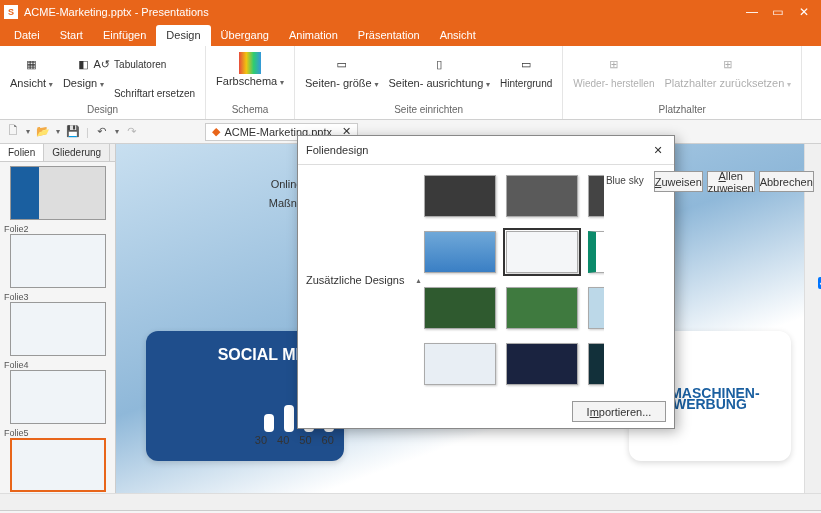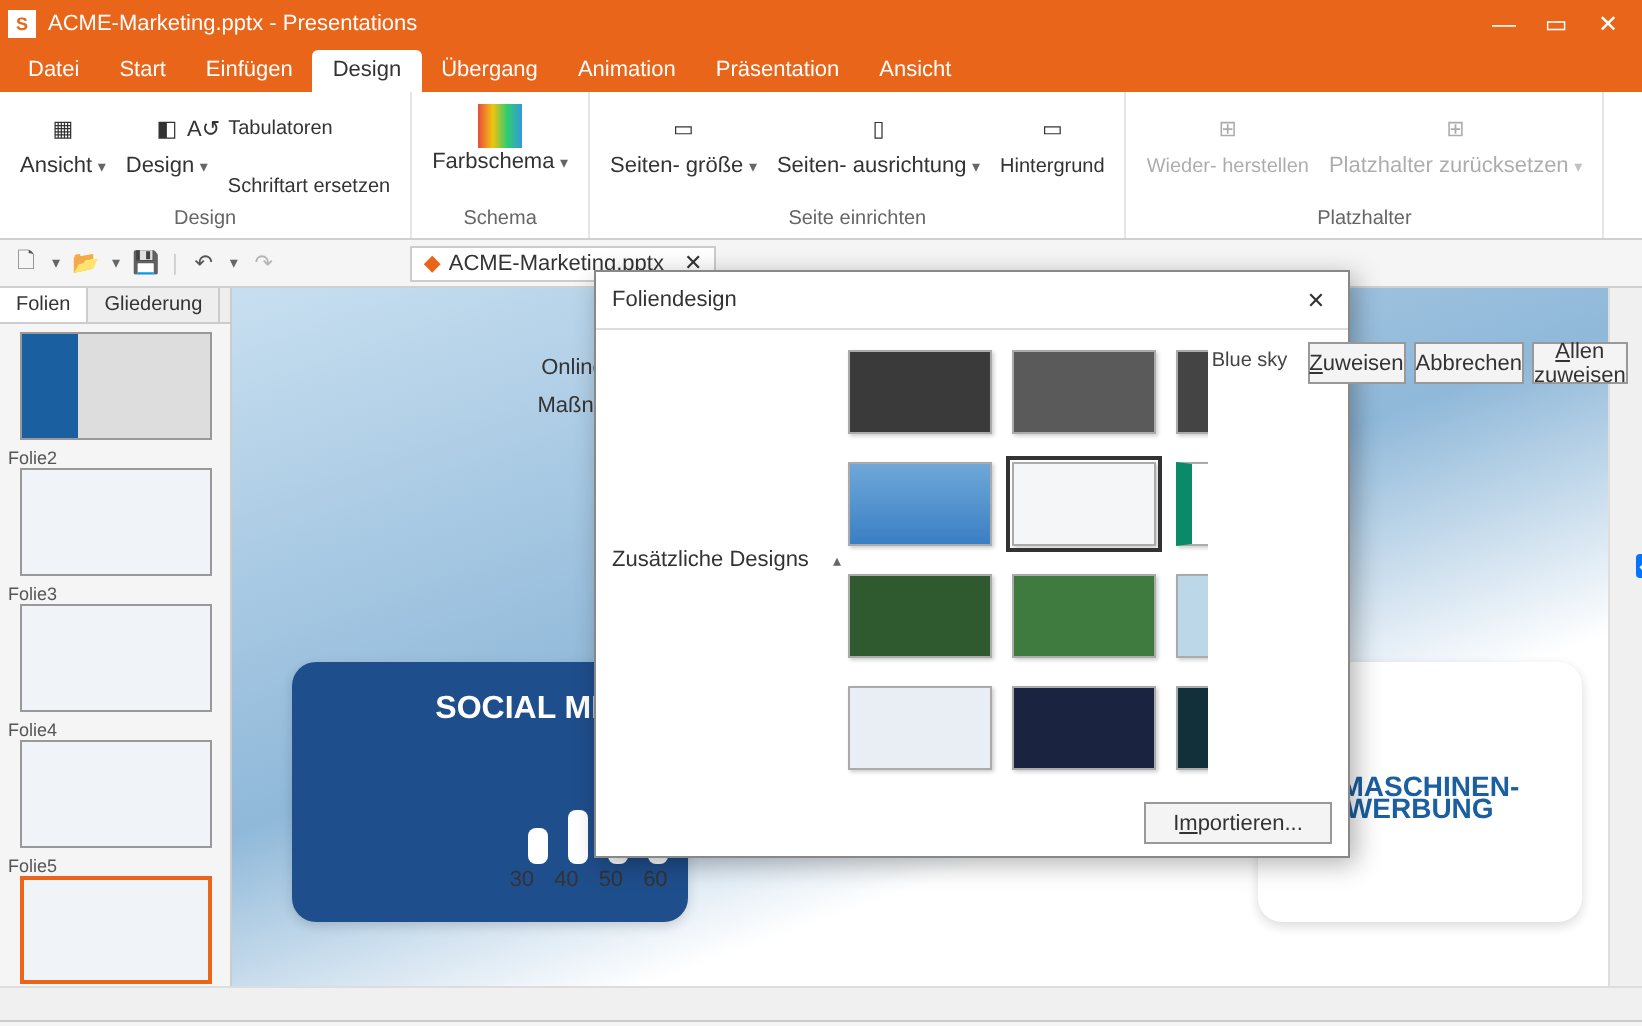--- a/index.html
+++ b/index.html
@@ -265,24 +265,24 @@
           <div class="dthumb" style="background: rgb(232, 238, 244);"></div>
           <div class="dthumb" style="background: rgb(26, 35, 64);"></div>
           <div class="dthumb" style="background: rgb(18, 48, 58);"></div>
         </div>
       <div class="dname">Blue sky</div>
     </div>
     <div class="dright">
       <button class="dbtn">
           <span class="u" style="text-decoration:none"><span style="text-decoration:underline">Z</span>uweisen</span>
         </button>
-      <button class="dbtn">Abbrechen</button>
       <button class="dbtn">
           <span><span style="text-decoration:underline">A</span>llen zuweisen</span>
         </button>
+      <button class="dbtn">Abbrechen</button>
       <label class="chk">
           <input type="checkbox" checked="" style="">
           <span><span style="text-decoration:underline">V</span>orschau</span>
         </label>
     </div>
   </div>
   <button class="dimport"><span>I<span style="text-decoration:underline">m</span>portieren...</span></button>
 </div>
 
 </body></html>

